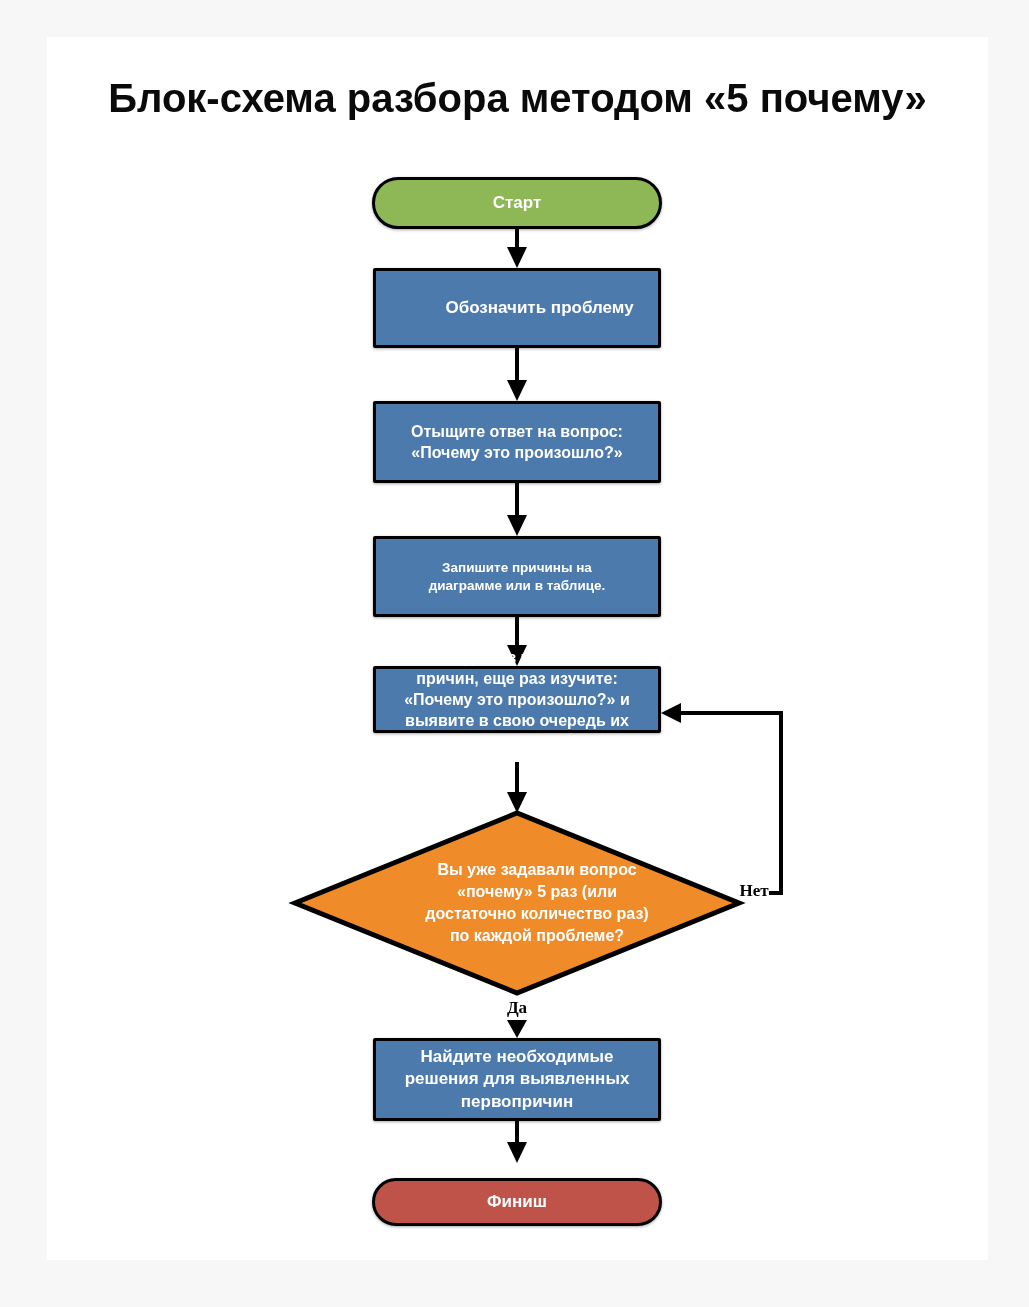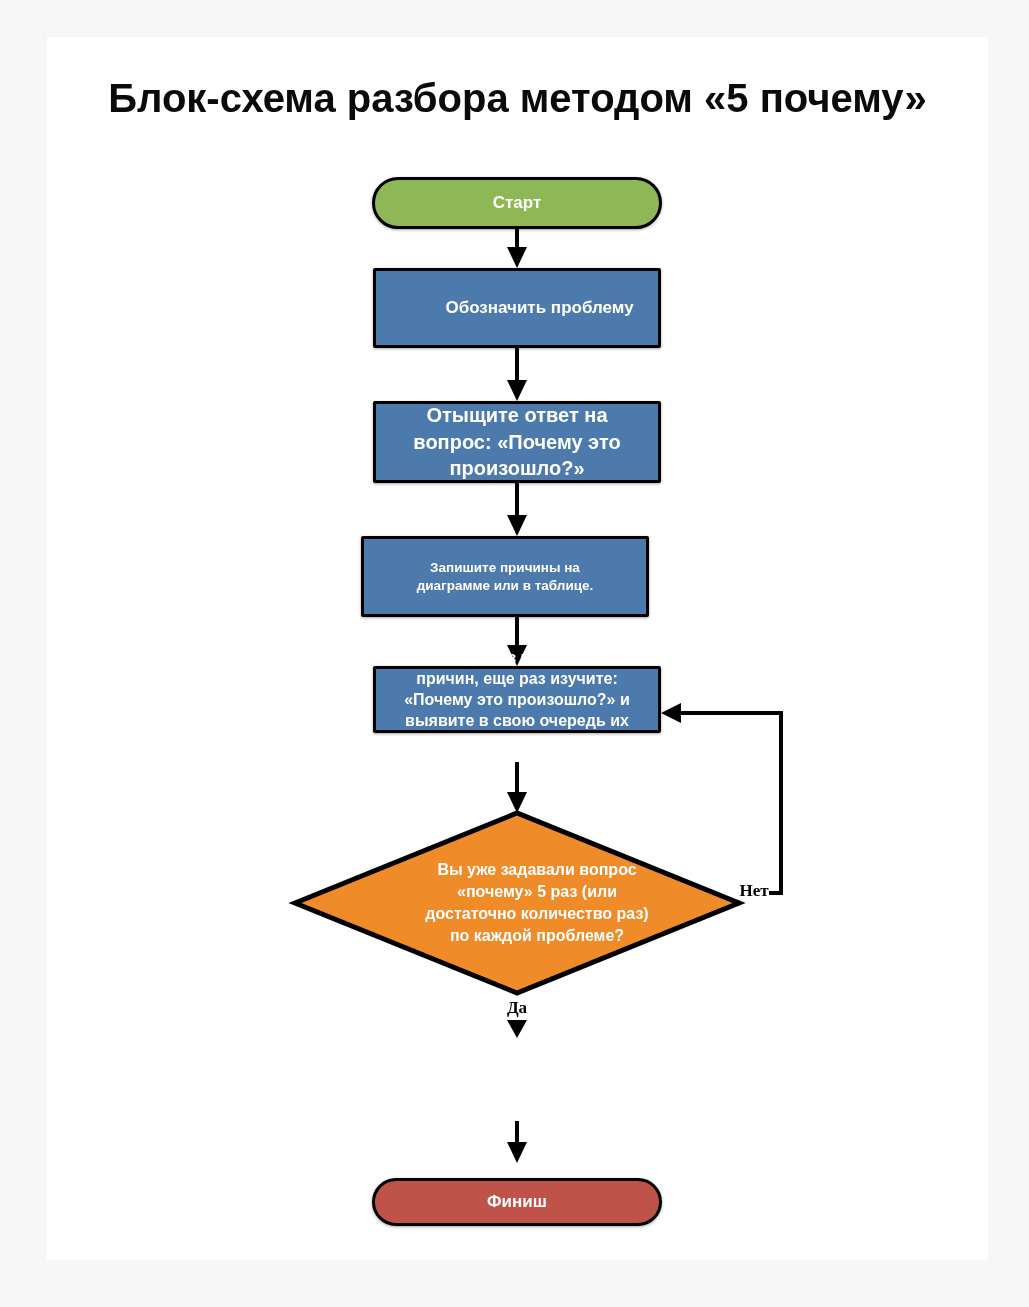--- a/index.html
+++ b/index.html
@@ -144,28 +144,29 @@
     <g>
       <polyline points="722,856 734,856 734,676 634,676"></polyline>
       <polygon class="arrowhead" points="614,676 634,666 634,686"></polygon>
     </g>
   </svg>
 
   <div class="node pill start" style="left:325px; top:125px; width:290px; height:52px;">Старт</div>
 
   <div class="node process" style="left:326px; top:231px; width:288px; height:80px; font-size:17px;">Обозначить проблему</div>
 
-  <div class="node process" style="left:326px; top:364px; width:288px; height:82px; font-size:20px; padding:0 32px;">Отыщите ответ на вопрос: «Почему это произошло?»</div>
+  <div class="node process" style="left:326px; top:364px; width:288px; height:82px; font-size:16px; padding:0 32px;">Отыщите ответ на вопрос: «Почему это произошло?»</div>
 
-  <div class="node process" style="left:314px; top:499px; width:288px; height:81px; font-size:13.5px; padding:0 50px;">Запишите причины на диаграмме или в таблице.</div>
+  <div class="node process" style="left:326px; top:499px; width:288px; height:81px; font-size:13.5px; padding:0 50px;">Запишите причины на диаграмме или в таблице.</div>
 
   <div class="node process" style="left:326px; top:629px; width:288px; height:67px; font-size:16px; padding:0 10px;">По каждой из выявленных причин, еще раз изучите: «Почему это произошло?» и выявите в свою очередь их причины</div>
 
   <div class="diamond-text" style="left:374px; top:801px; width:232px; height:130px;">Вы уже задавали вопрос «почему» 5 раз (или достаточно количество раз) по каждой проблеме?</div>
 
   <div class="edge-label" style="left:445px; top:961px; width:50px;">Да</div>
 
   <div class="edge-label" style="left:684px; top:844px; width:46px;">Нет</div>
 
+  <div class="node process" style="left:326px; top:1001px; width:288px; height:83px; font-size:17px; padding:0 8px;">Найдите необходимые решения для выявленных первопричин</div>
 
   <div class="node pill finish" style="left:325px; top:1126px; width:290px; height:48px;">Финиш</div>
 
 </div>
 
 </body></html>

